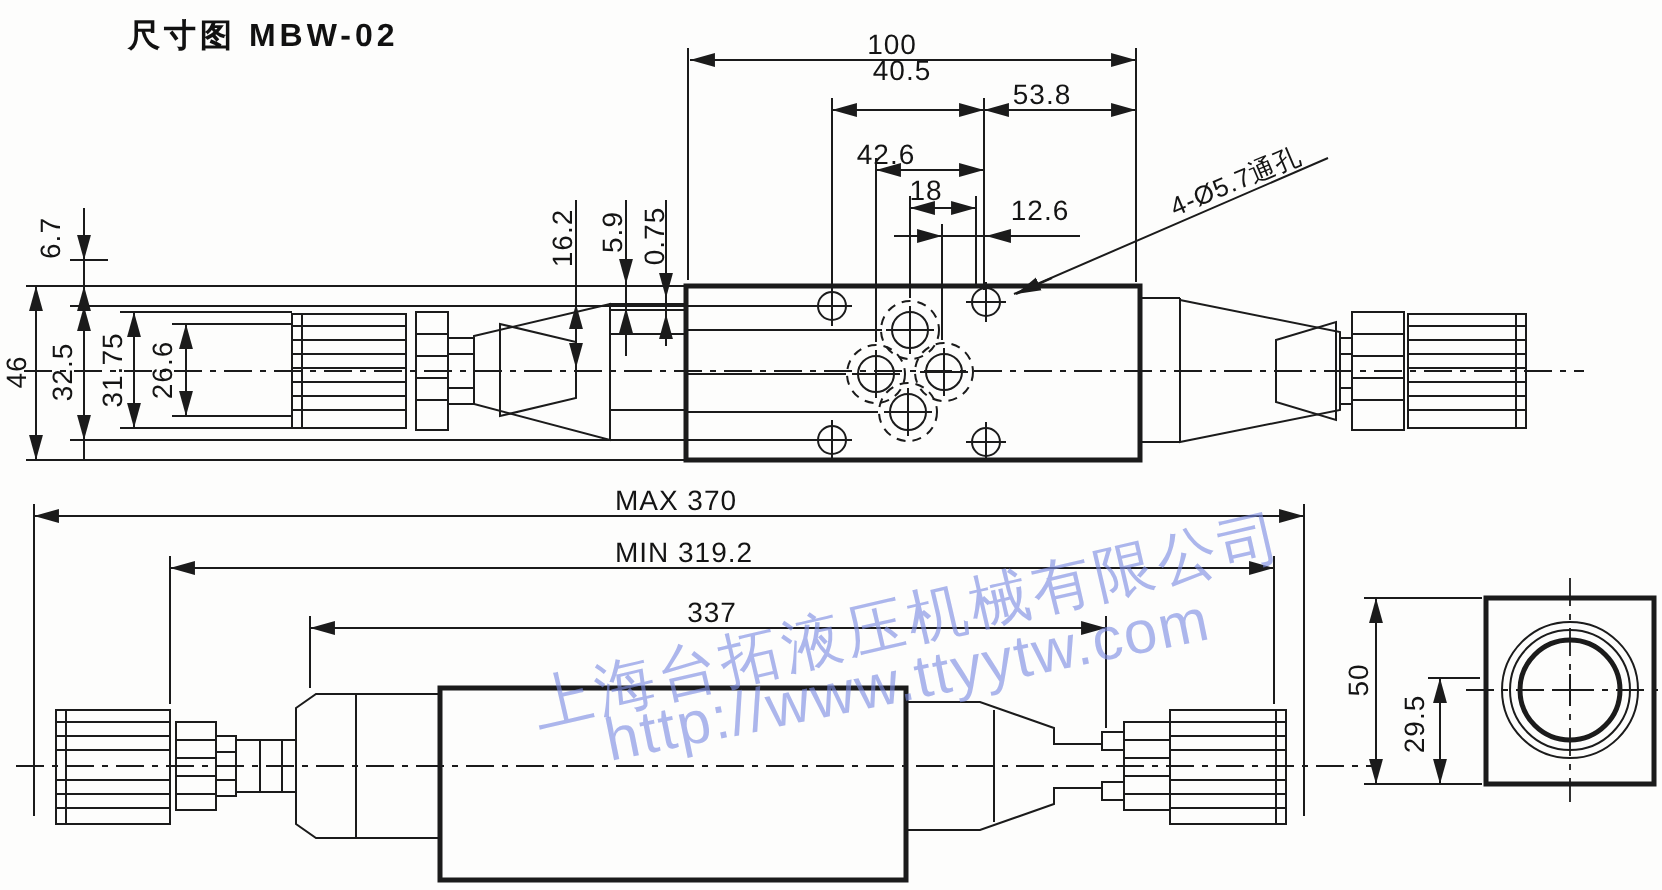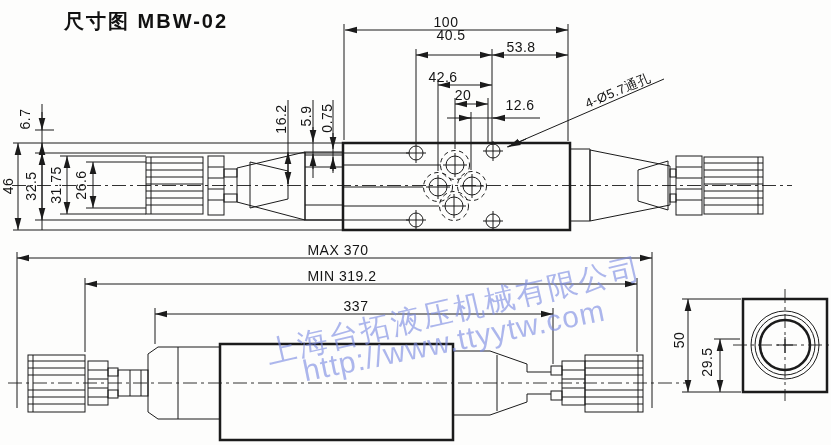--- a/index.html
+++ b/index.html
@@ -7,21 +7,21 @@
          font-family:"Liberation Sans",sans-serif;}
   svg{position:absolute;left:0;top:0;}
   .t{stroke:#1b1b1b;stroke-width:1;fill:none;stroke-linecap:butt;}
   .b{stroke-width:2.5;}
   .cl{stroke-dasharray:14 4 3 4;stroke-width:0.9;}
   .dc{stroke-dasharray:4.5 3.5;}
   .lbl{position:absolute;font-size:14px;color:#141414;white-space:nowrap;
        transform:translate(-50%,-50%);letter-spacing:0.5px;}
   .v{transform:translate(-50%,-50%) rotate(-90deg);}
   .note{font-size:13px;transform:translate(-50%,-50%) rotate(-23deg);letter-spacing:0.5px;}
-  .title{position:absolute;left:64px;top:8px;font-size:20px;font-weight:700;
+  .title{position:absolute;left:64px;top:8px;font-size:16px;font-weight:700;
          color:#111;letter-spacing:2px;}
   .wm{position:absolute;color:rgba(122,139,226,0.62);white-space:nowrap;font-size:30px;
       letter-spacing:2px;font-weight:500;}
   .wm1{left:454px;top:311px;transform:translate(-50%,-50%) rotate(-13deg);}
   .wm2{left:454px;top:341px;transform:translate(-50%,-50%) rotate(-11.5deg);letter-spacing:1px;}
 </style>
 </head>
 <body>
 
 <div id="stage">
@@ -203,21 +203,21 @@
       <line class="t" x1="714" y1="339" x2="740" y2="339"></line>
     </g>
   </svg>
 
   <div class="title">尺寸图 MBW-02</div>
 
   <span class="lbl" style="left:446px;top:22px">100</span>
   <span class="lbl" style="left:451px;top:35px">40.5</span>
   <span class="lbl" style="left:521px;top:47px">53.8</span>
   <span class="lbl" style="left:443px;top:77px">42.6</span>
-  <span class="lbl" style="left:463px;top:95px">20</span>
+  <span class="lbl" style="left:463px;top:95px">18</span>
   <span class="lbl" style="left:520px;top:105px">12.6</span>
   <span class="lbl note" style="left:618px;top:91px">4-Ø5.7通孔</span>
 
   <span class="lbl v" style="left:25px;top:119px">6.7</span>
   <span class="lbl v" style="left:8px;top:186px">46</span>
   <span class="lbl v" style="left:31px;top:186px">32.5</span>
   <span class="lbl v" style="left:56px;top:185px">31.75</span>
   <span class="lbl v" style="left:81px;top:185px">26.6</span>
   <span class="lbl v" style="left:281px;top:119px">16.2</span>
   <span class="lbl v" style="left:306px;top:116px">5.9</span>

